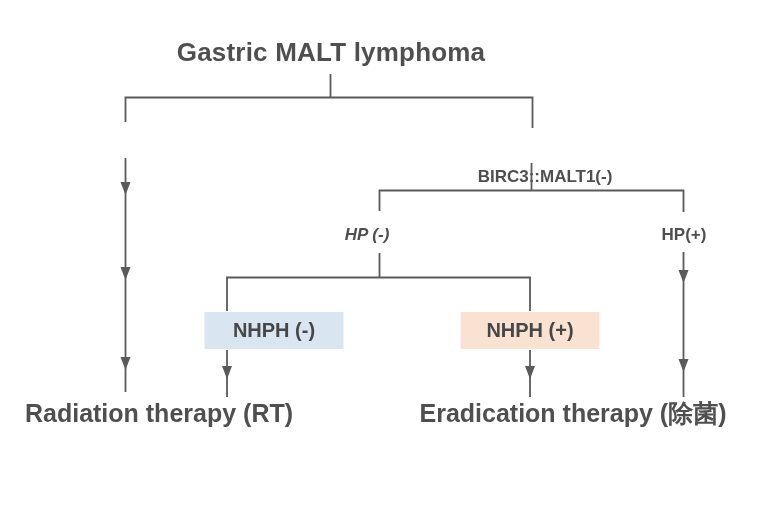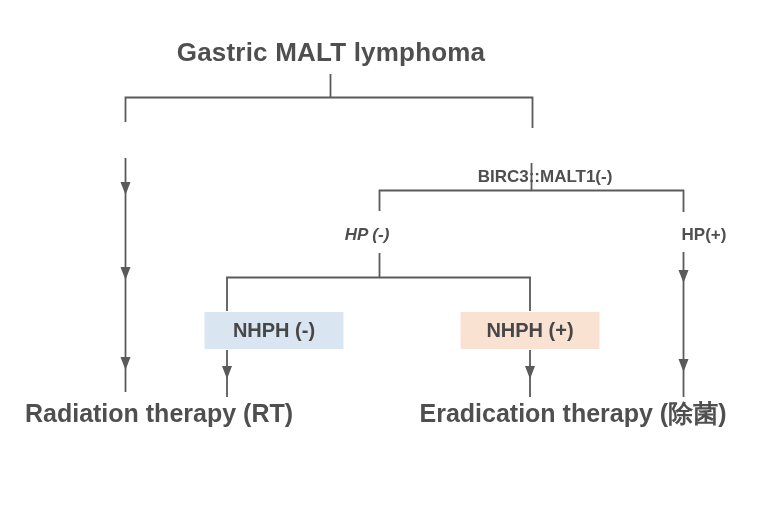--- a/index.html
+++ b/index.html
@@ -43,21 +43,21 @@
   }
   .title{
     left:331px;top:38px;
     font-size:26px;
     letter-spacing:0.2px;
   }
   .mid{font-size:17px;}
   .birc3-pos{left:124px;top:131px;}
   .birc3-neg{left:545px;top:131px;margin-top:36px;}
   .hp-neg{left:367px;top:225px;font-style:italic;}
-  .hp-pos{left:684px;top:225px;margin-left:20px;}
+  .hp-pos{left:684px;top:225px;}
   .nhph{
     position:absolute;
     transform:translateX(-50%);
     top:312px;
     width:139px;height:37px;
     line-height:37px;
     text-align:center;
     font-size:20px;
     font-weight:bold;
     color:#474747;

